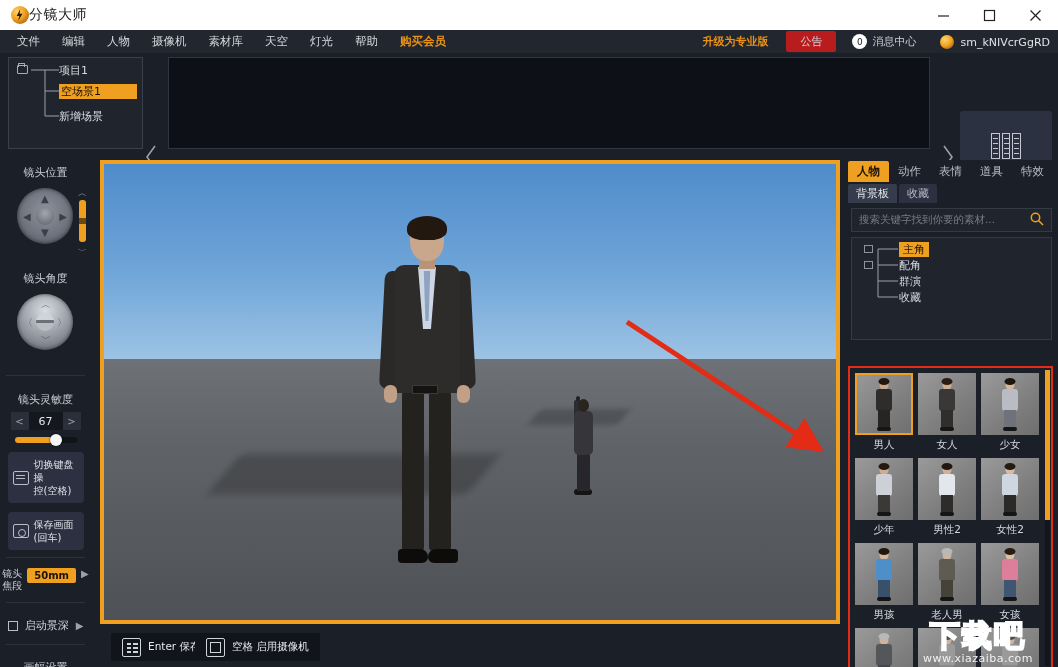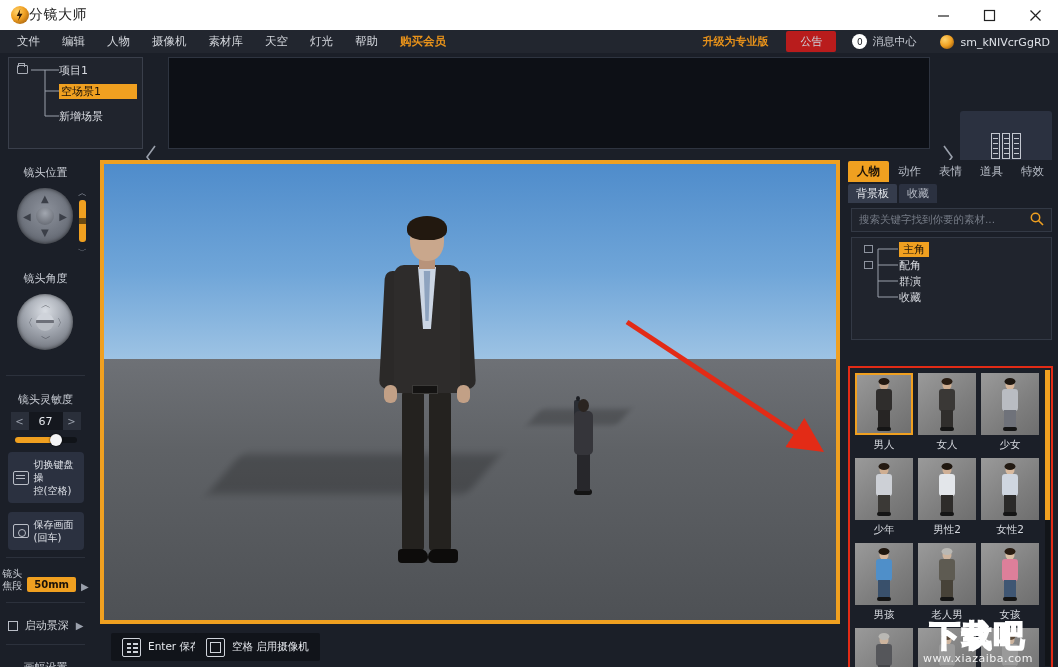--- a/index.html
+++ b/index.html
@@ -156,21 +156,21 @@
   }
   .rail-btn .ic { width: 16px; height: 14px; flex: none; position: relative; }
   .rail-btn .tx { font-size: 10px; color: #dfe2e8; line-height: 13px; }
   .kb-ic { border: 1px solid #b9bdc6; border-radius: 2px; }
   .kb-ic:after { content:""; position:absolute; left:2px; top:3px; width:9px; height:1px; background:#b9bdc6;
                  box-shadow: 0 3px 0 #b9bdc6; }
   .cam-ic { border: 1px solid #b9bdc6; border-radius: 2px; }
   .cam-ic:after { content:""; position:absolute; left:4px; top:4px; width:6px; height:6px;
                   border:1px solid #b9bdc6; border-radius:50%; }
 
-  .focal-row { display: flex; align-items: flex-end; justify-content: center; gap: 5px; padding: 3px 0; }
+  .focal-row { display: flex; align-items: flex-start; justify-content: center; gap: 5px; padding: 3px 0; }
   .focal-lbl { font-size: 10px; color: #c9cdd5; line-height: 12px; width: 20px; }
   .focal-chip {
     background: #f0a020; color: #1b1209; font-size: 10px; font-weight: bold;
     padding: 2px 7px; border-radius: 2px;
   }
   .focal-arrow { color: #9aa0ac; font-size: 10px; }
 
   .dof-row { display: flex; align-items: center; justify-content: center; gap: 7px; padding: 8px 0 4px; }
   .dof-box { width: 10px; height: 10px; border: 1px solid #b9bdc6; }
   .dof-lbl { font-size: 11px; color: #d3d6dc; }

